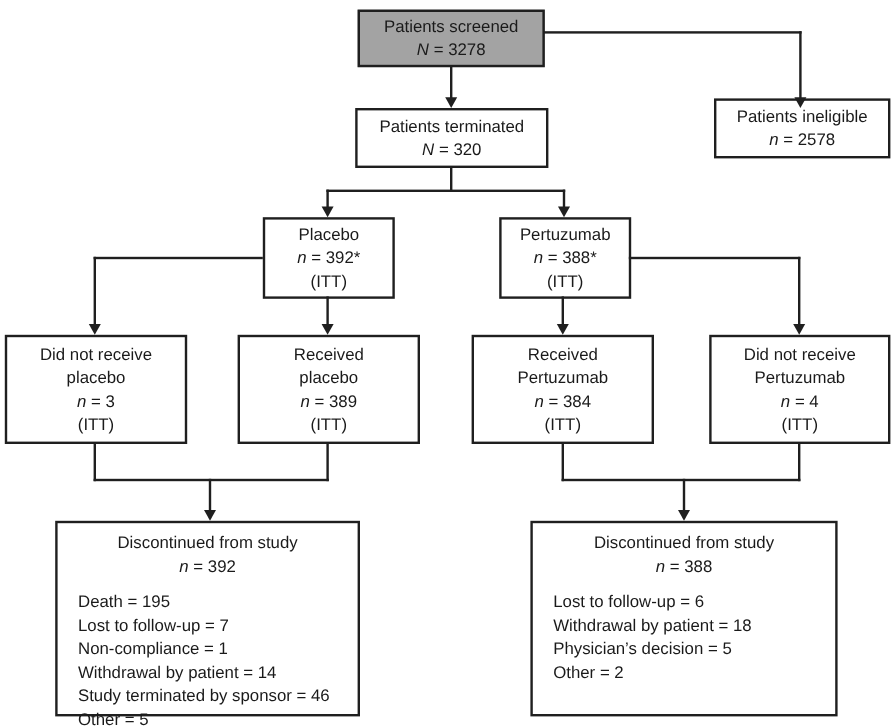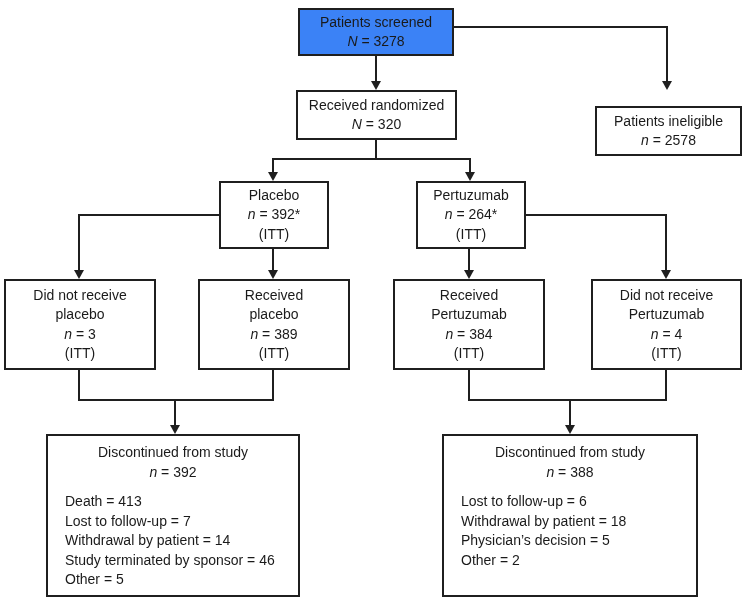--- a/index.html
+++ b/index.html
@@ -42,44 +42,44 @@
     border-left: 5px solid transparent;
     border-right: 5px solid transparent;
     border-top: 9px solid #1f1f1f;
   }
 </style>
 </head>
 <body style="background: rgb(255, 255, 255); color: rgb(26, 26, 26);">
 
 <div id="canvas">
 
-  <div class="box" style="left: 298px; top: 8px; width: 156px; height: 48px; border-color: rgb(31, 31, 31); background: #3b82f6;">
+  <div class="box" style="left: 298px; top: 8px; width: 156px; height: 48px; border-color: rgb(31, 31, 31); background: #a3a3a3;">
     <div class="bl">Patients screened</div>
     <div class="bl"><span class="it">N</span><span> = 3278</span></div>
   </div>
 
   <div class="box" style="left: 296px; top: 90px; width: 161px; height: 50px; border-color: rgb(31, 31, 31); background: rgb(255, 255, 255);">
-    <div class="bl">Received randomized</div>
+    <div class="bl">Patients terminated</div>
     <div class="bl"><span class="it">N</span><span> = 320</span></div>
   </div>
 
-  <div class="box" style="left: 595px; top: 106px; width: 147px; height: 50px; border-color: rgb(31, 31, 31); background: rgb(255, 255, 255);">
+  <div class="box" style="left: 595px; top: 82px; width: 147px; height: 50px; border-color: rgb(31, 31, 31); background: rgb(255, 255, 255);">
     <div class="bl">Patients ineligible</div>
     <div class="bl"><span class="it">n</span><span> = 2578</span></div>
   </div>
 
   <div class="box" style="left: 219px; top: 181px; width: 110px; height: 68px; border-color: rgb(31, 31, 31); background: rgb(255, 255, 255);">
     <div class="bl">Placebo</div>
     <div class="bl"><span class="it">n</span><span> = 392*</span></div>
     <div class="bl">(ITT)</div>
   </div>
 
   <div class="box" style="left: 416px; top: 181px; width: 110px; height: 68px; border-color: rgb(31, 31, 31); background: rgb(255, 255, 255);">
     <div class="bl">Pertuzumab</div>
-    <div class="bl"><span class="it">n</span><span> = 264*</span></div>
+    <div class="bl"><span class="it">n</span><span> = 388*</span></div>
     <div class="bl">(ITT)</div>
   </div>
 
   <div class="box" style="left: 4px; top: 279px; width: 152px; height: 91px; border-color: rgb(31, 31, 31); background: rgb(255, 255, 255);">
     <div class="bl">Did not receive</div>
     <div class="bl">placebo</div>
     <div class="bl"><span class="it">n</span><span> = 3</span></div>
     <div class="bl">(ITT)</div>
   </div>
 
@@ -103,22 +103,23 @@
     <div class="bl"><span class="it">n</span><span> = 4</span></div>
     <div class="bl">(ITT)</div>
   </div>
 
   <div class="box disc" style="left: 46px; top: 434px; width: 254px; height: 163px; border-color: rgb(31, 31, 31); background: rgb(255, 255, 255);">
     <div class="hdr">
       <div class="bl">Discontinued from study</div>
       <div class="bl"><span class="it">n</span><span> = 392</span></div>
     </div>
     <div class="items">
-      <div class="bl">Death = 413</div>
+      <div class="bl">Death = 195</div>
       <div class="bl">Lost to follow-up = 7</div>
+      <div class="bl">Non-compliance = 1</div>
       <div class="bl">Withdrawal by patient = 14</div>
       <div class="bl">Study terminated by sponsor = 46</div>
       <div class="bl">Other = 5</div>
     </div>
   </div>
 
   <div class="box disc" style="left: 442px; top: 434px; width: 256px; height: 163px; border-color: rgb(31, 31, 31); background: rgb(255, 255, 255);">
     <div class="hdr">
       <div class="bl">Discontinued from study</div>
       <div class="bl"><span class="it">n</span><span> = 388</span></div>

